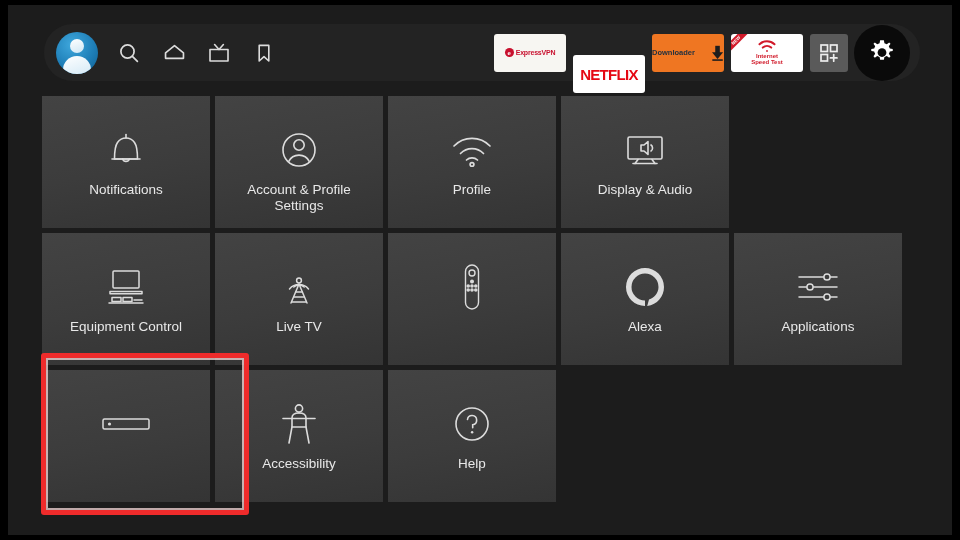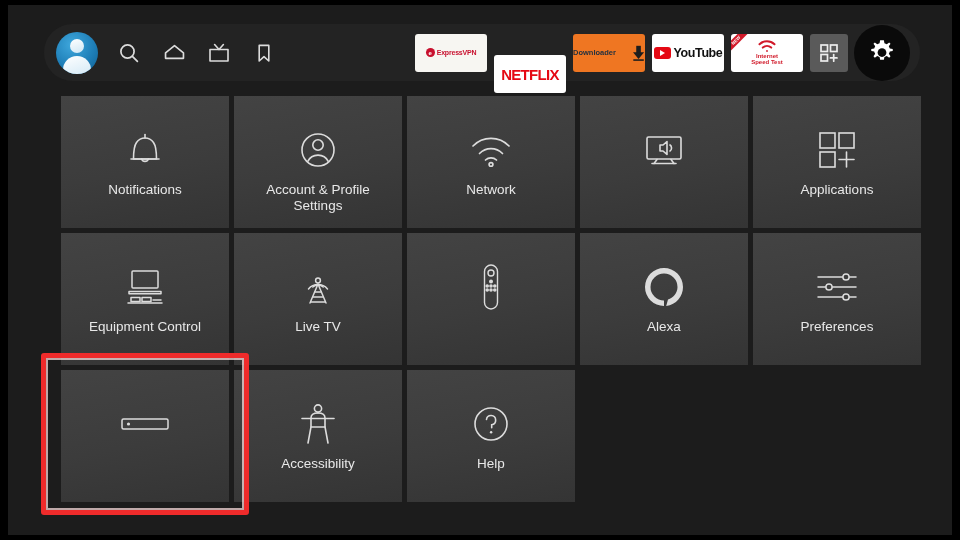--- a/index.html
+++ b/index.html
@@ -193,21 +193,21 @@
     border-radius: 50%;
     background: #0a0a0a;
     display: flex; align-items: center; justify-content: center;
     flex: none;
     margin-left: -1px;
   }
 
   
   #grid {
     position: absolute;
-    left: 53px; top: 91px;
+    left: 34px; top: 91px;
     width: 844px;
   }
 
   .row { display: flex; gap: 5px; margin-bottom: 5px; }
 
   .tile {
     width: 168px; height: 132px;
     background: linear-gradient(170deg, #434343 0%, #3c3c3c 55%, #343434 100%);
     position: relative;
     display: flex;
@@ -303,24 +303,20 @@
 
         <div class="app-tile app-downloader">
           <span>Downloader</span>
           <svg class="dl-arrow" width="20" height="26" viewBox="0 0 20 26">
             <rect x="6.5" y="2" width="7" height="11" fill="#1d1d1d"></rect>
             <path d="M1.5 12 L18.5 12 L10 22 Z" fill="#1d1d1d"></path>
             <rect x="2" y="22.6" width="16" height="2.4" fill="#1d1d1d"></rect>
           </svg>
         </div>
 
-        <div class="app-tile app-youtube">
-          <span class="yt-badge"></span>
-          <span>YouTube</span>
-        </div>
 
         <div class="app-tile app-speedtest">
           <div class="ribbon">NEW</div>
           <svg width="20" height="13" viewBox="0 0 20 13" fill="none" stroke="#d11a2a" stroke-width="2" stroke-linecap="round">
             <path d="M2.5 4.2 A11 11 0 0 1 17.5 4.2"></path>
             <path d="M5.8 7.6 A6.5 6.5 0 0 1 14.2 7.6"></path>
             <circle cx="10" cy="11" r="0.9" fill="#d11a2a" stroke="none"></circle>
           </svg>
           <div class="st-label">Internet</div>
           <div class="st-label">Speed Test</div>
@@ -375,47 +371,36 @@
 
         <div class="tile">
           <div class="tile-icon">
             <svg width="46" height="34" viewBox="0 0 46 34" fill="none" stroke="#dcdcdc" stroke-width="1.7" stroke-linecap="round">
               <path d="M5 13 A25 25 0 0 1 41 13"></path>
               <path d="M11.5 20.5 A16 16 0 0 1 34.5 20.5"></path>
               <path d="M17.5 27 A8 8 0 0 1 28.5 27"></path>
               <circle cx="23" cy="31.5" r="1.9"></circle>
             </svg>
           </div>
-          <div class="tile-label">Network</div>
+          <div class="tile-label">Profile</div>
         </div>
 
         <div class="tile">
           <div class="tile-icon">
             <svg width="46" height="36" viewBox="0 0 46 36" fill="none" stroke="#dcdcdc" stroke-width="1.6" stroke-linejoin="round">
               <rect x="6" y="5" width="34" height="22" rx="1.5"></rect>
               <path d="M13 31.5 L16 27.5 M33 31.5 L30 27.5" stroke-linecap="round"></path>
               <line x1="11" y1="31.5" x2="35" y2="31.5" stroke-linecap="round"></line>
               <path d="M19 13 h3 l4-3.4 v12.8 l-4-3.4 h-3 z"></path>
               <path d="M28.5 12.5 a4 4 0 0 1 0 7"></path>
             </svg>
           </div>
-        </div>
-
-        <div class="tile">
-          <div class="tile-icon">
-            <svg width="44" height="44" viewBox="0 0 44 44" fill="none" stroke="#dcdcdc" stroke-width="1.6">
-              <rect x="5" y="5" width="15" height="15"></rect>
-              <rect x="24" y="5" width="15" height="15"></rect>
-              <rect x="5" y="24" width="15" height="15"></rect>
-              <line x1="31.5" y1="24" x2="31.5" y2="39" stroke-linecap="round"></line>
-              <line x1="24" y1="31.5" x2="39" y2="31.5" stroke-linecap="round"></line>
-            </svg>
-          </div>
-          <div class="tile-label">Applications</div>
-        </div>
+          <div class="tile-label">Display &amp; Audio</div>
+        </div>
+
       </div>
 
       <div class="row">
 
         <div class="tile">
           <div class="tile-icon">
             <svg width="48" height="40" viewBox="0 0 48 40" fill="none" stroke="#dcdcdc" stroke-width="1.5" stroke-linejoin="round">
               <rect x="11" y="4" width="26" height="17" rx="1"></rect>
               <path d="M8 24.5 h32 v2.2 h-32 z"></path>
               <rect x="10" y="30.5" width="9" height="4"></rect>
@@ -471,21 +456,21 @@
           <div class="tile-icon">
             <svg width="48" height="34" viewBox="0 0 48 34" fill="none" stroke="#dcdcdc" stroke-width="1.5" stroke-linecap="round">
               <line x1="5" y1="7" x2="43" y2="7"></line>
               <circle cx="33" cy="7" r="3.1" fill="#3c3c3c"></circle>
               <line x1="5" y1="17" x2="43" y2="17"></line>
               <circle cx="16" cy="17" r="3.1" fill="#3c3c3c"></circle>
               <line x1="5" y1="27" x2="43" y2="27"></line>
               <circle cx="33" cy="27" r="3.1" fill="#3c3c3c"></circle>
             </svg>
           </div>
-          <div class="tile-label">Preferences</div>
+          <div class="tile-label">Applications</div>
         </div>
       </div>
 
       <div class="row">
 
         <div class="tile highlight">
           <div class="tile-icon">
             <svg width="52" height="20" viewBox="0 0 52 20" fill="none" stroke="#dcdcdc" stroke-width="1.5">
               <rect x="3" y="5" width="46" height="10" rx="1.5"></rect>
               <circle cx="9.5" cy="10" r="1.6" fill="#dcdcdc" stroke="none"></circle>

